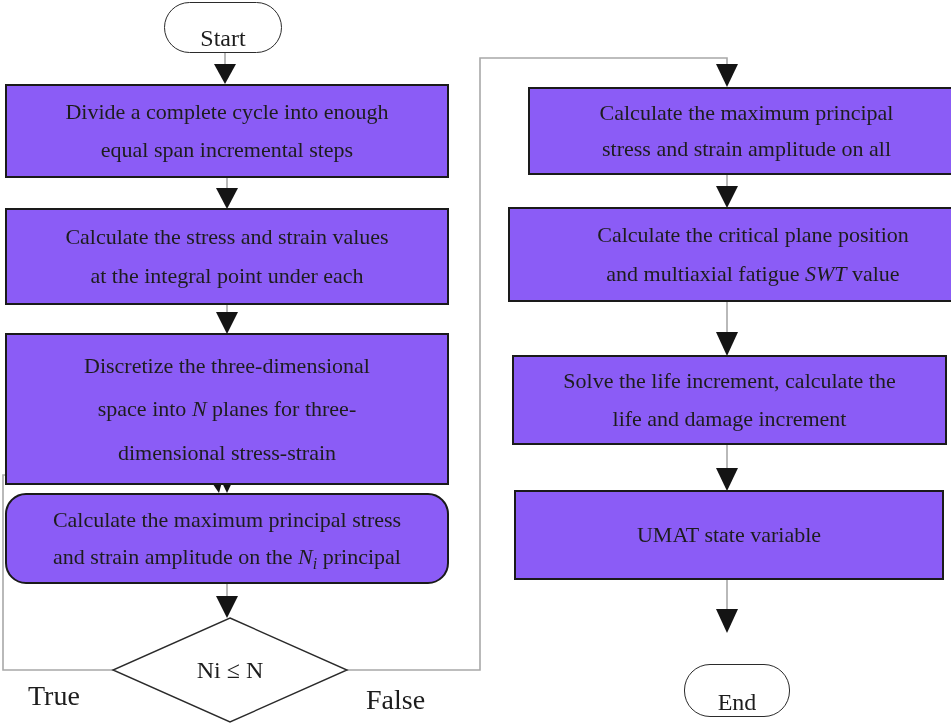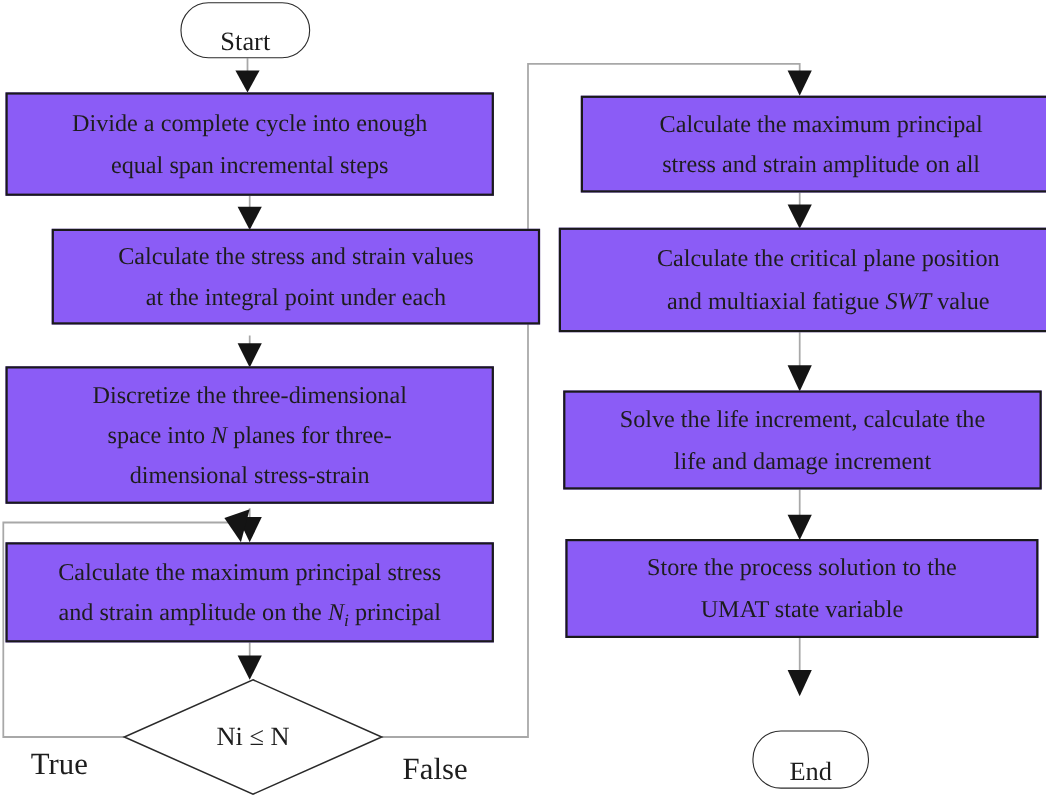--- a/index.html
+++ b/index.html
@@ -97,53 +97,52 @@
 
   <div class="terminal" style="left:684px;top:632px;width:106px;height:53px;margin-top:32px;">
     <span>End</span>
   </div>
 
   <div class="box" style="left:5px;top:84px;width:444px;height:94px;">
       <div class="tline"><span>Divide a complete cycle into enough</span></div>
       <div class="tline"><span>equal span incremental steps</span></div>
     </div>
 
-  <div class="box" style="left:5px;top:208px;width:444px;height:87px;margin-left:42px;">
+  <div class="box" style="left:5px;top:208px;width:444px;height:97px;">
       <div class="tline"><span>Calculate the stress and strain values</span></div>
       <div class="tline"><span>at the integral point under each</span></div>
     </div>
 
-  <div class="box" style="left:5px;top:333px;width:444px;height:125px;">
+  <div class="box" style="left:5px;top:333px;width:444px;height:152px;">
       <div class="tline"><span>Discretize the three-dimensional</span></div>
       <div class="tline"><span>space into </span><span style="font-style: italic;">N</span><span> planes for three-</span></div>
       <div class="tline"><span>dimensional stress-strain</span></div>
     </div>
 
-  <div class="box" style="left:5px;top:493px;width:444px;height:91px;">
+  <div class="box" style="left:5px;top:493px;width:444px;height:91px;border-radius:21px;">
       <div class="tline"><span>Calculate the maximum principal stress</span></div>
       <div class="tline"><span>and strain amplitude on the </span><span style="font-style: italic;">N</span><sub style="font-style: italic;">i</sub><span> principal</span></div>
     </div>
 
   <div class="box" style="left:528px;top:87px;width:437px;height:88px;">
       <div class="tline"><span>Calculate the maximum principal</span></div>
       <div class="tline"><span>stress and strain amplitude on all</span></div>
     </div>
 
   <div class="box" style="left:508px;top:207px;width:490px;height:95px;">
       <div class="tline"><span>Calculate the critical plane position</span></div>
       <div class="tline"><span>and multiaxial fatigue </span><span style="font-style: italic;">SWT</span><span> value</span></div>
     </div>
 
   <div class="box" style="left:512px;top:355px;width:435px;height:90px;">
       <div class="tline"><span>Solve the life increment, calculate the</span></div>
       <div class="tline"><span>life and damage increment</span></div>
     </div>
 
   <div class="box" style="left:514px;top:490px;width:430px;height:90px;">
-      <div class="tline"><span>Store the process solution to the</span></div>
       <div class="tline"><span>UMAT state variable</span></div>
     </div>
 
   <div class="dlabel" style="left:150px;top:652px;width:160px;height:36px;">Ni ≤ N</div>
 
   <div class="elabel" style="left:28px;top:680px;">True</div>
 
   <div class="elabel" style="left:366px;top:684px;">False</div>
 
 </div>

